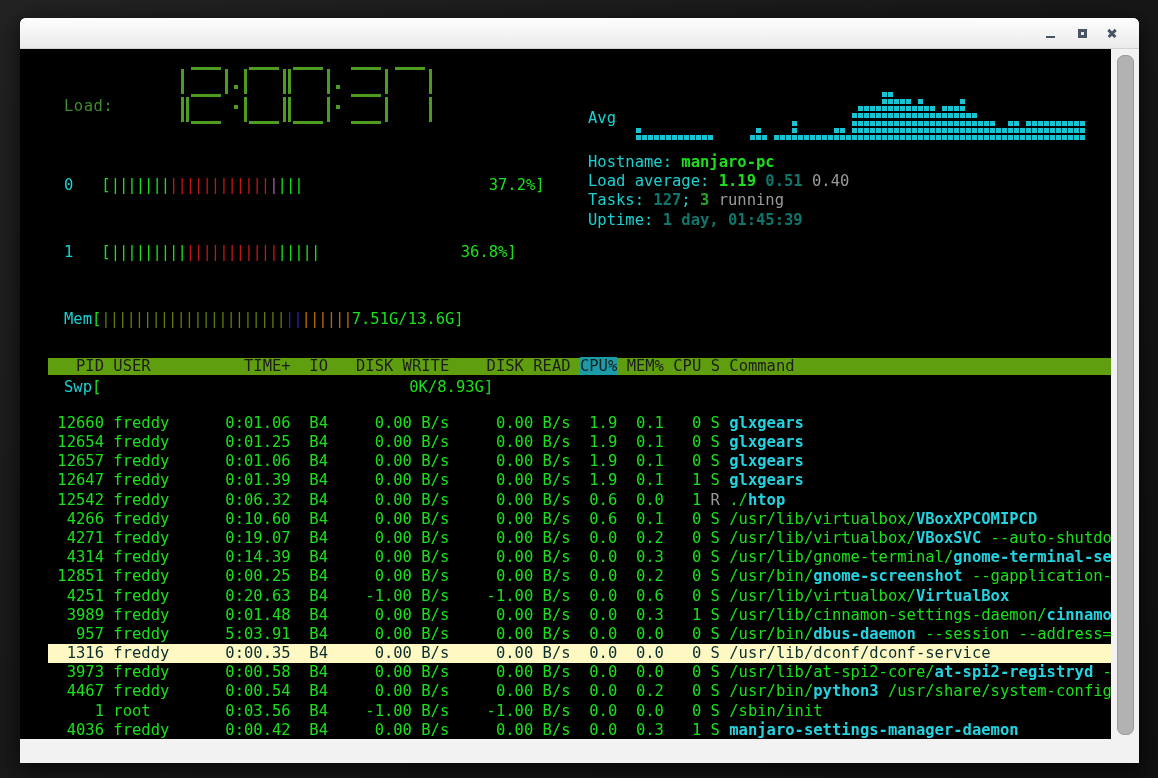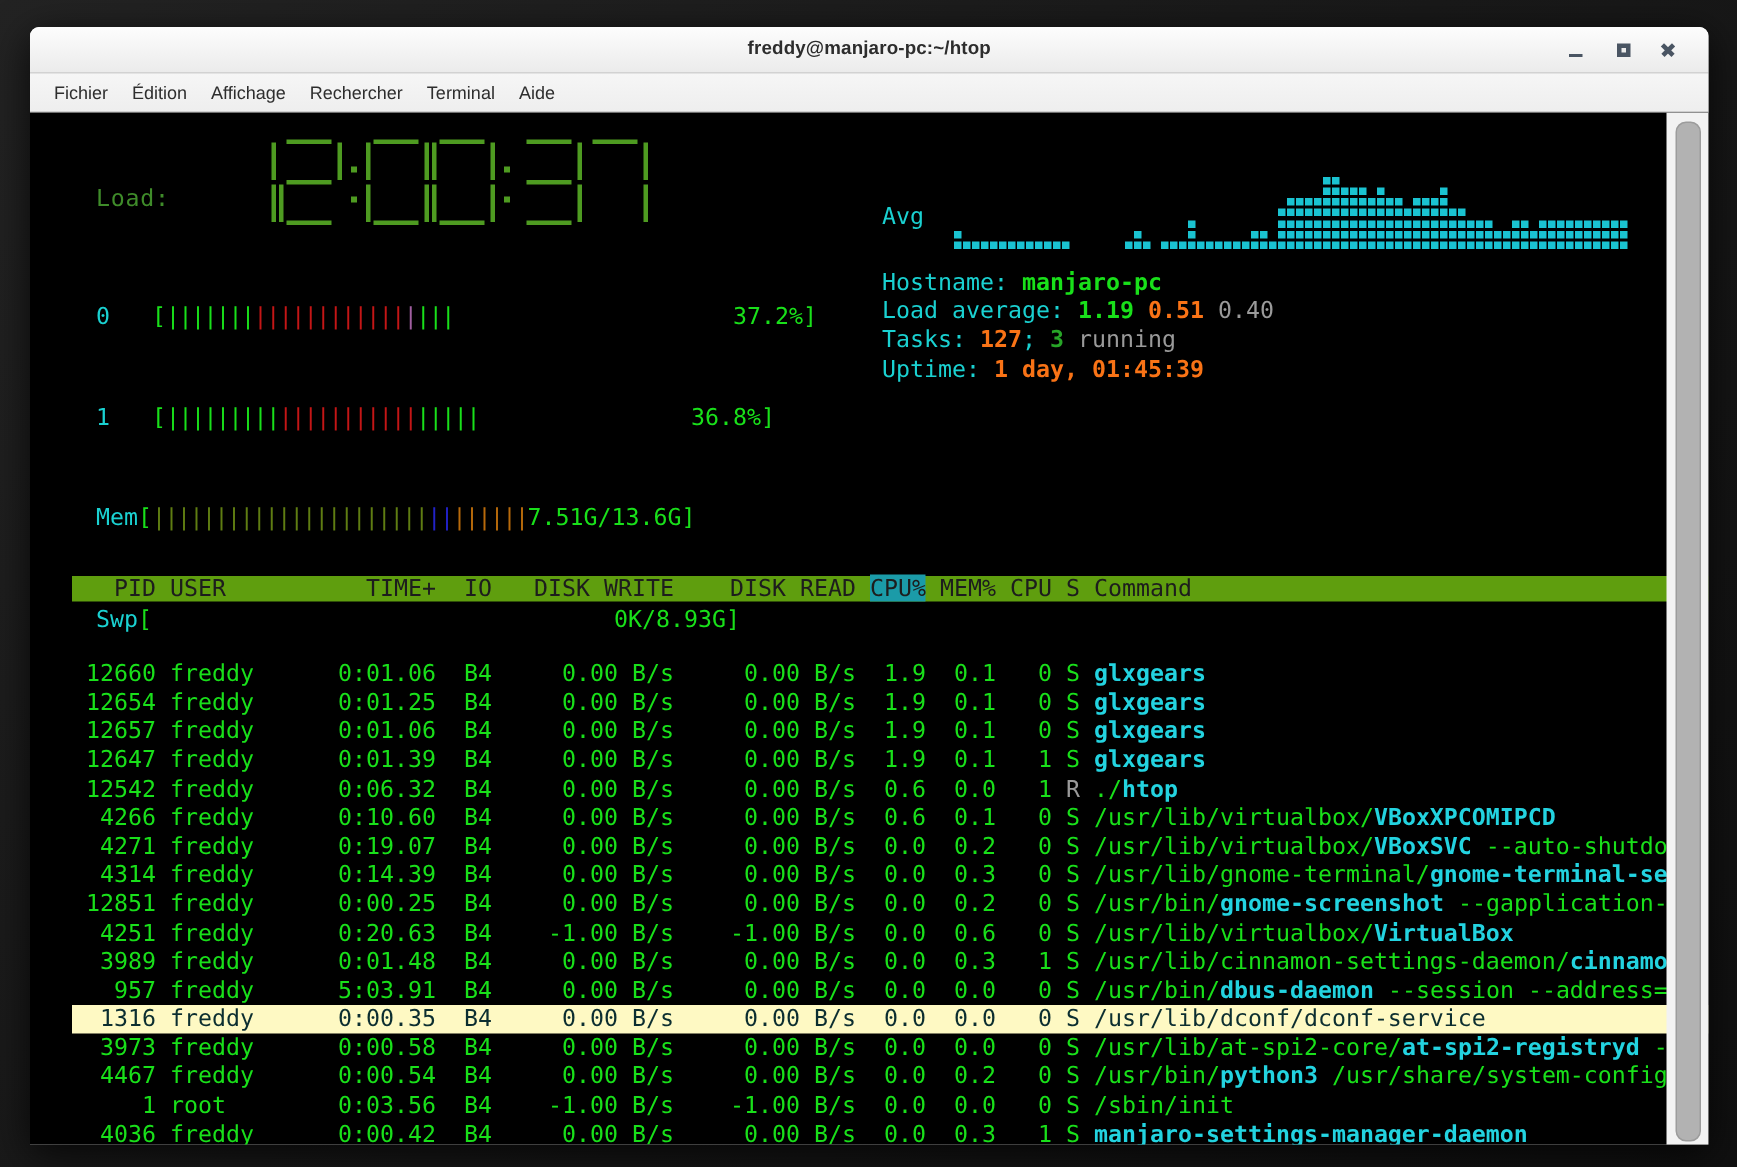--- a/index.html
+++ b/index.html
@@ -93,21 +93,21 @@
     line-height: 19.2px;
     white-space: pre;
   }
 
   
   .c-green   { color:#19e01a; }
   .c-dgreen  { color:#27a527; }
   .c-cyan    { color:#1ad1d1; }
   .c-lcyan   { color:#23d3e0; }
   .c-gray    { color:#9a9a9a; }
-  .c-white   { color:#f97316;text-align:right; }
+  .c-white   { color:#0f766e;text-align:right; }
   .c-red     { color:#c41616; }
   .c-blue    { color:#2222c8; }
   .c-orange  { color:#b86a0b; }
   .c-magenta { color:#a05fa0; }
   .c-olive   { color:#5f7d12; }
   .b { font-weight: bold; }
 
   
   #clock-row { position:absolute; left:44px; top:12px; }
   #clock-label {
@@ -182,40 +182,31 @@
     border-radius:7px;
     border:1px solid #9c9c9c;
   }
 </style>
 </head>
 <body>
 
 <div id="window">
 
   <div id="titlebar">
-    <div id="title-text">freddy@manjaro-pc:~/htop</div>
     <div class="wbtn" id="btn-min">
         <span class="glyph-min"></span>
       </div>
     <div class="wbtn" id="btn-max">
         <span class="glyph-max"></span>
       </div>
     <div class="wbtn" id="btn-close">
         <span class="glyph-close"></span>
       </div>
   </div>
 
-  <div id="menubar">
-      <div class="menu-item">Fichier</div>
-      <div class="menu-item">Édition</div>
-      <div class="menu-item">Affichage</div>
-      <div class="menu-item">Rechercher</div>
-      <div class="menu-item">Terminal</div>
-      <div class="menu-item">Aide</div>
-    </div>
 
   <div id="terminal">
     <div id="term-inner">
 
       
       <div id="clock-row">
         <div id="clock-label">Load:</div>
         <div id="led-clock"><span class="led-digit"><span class="seg b"></span><span class="seg c"></span></span><span class="led-digit"><span class="seg a"></span><span class="seg b"></span><span class="seg g"></span><span class="seg e"></span><span class="seg d"></span></span><span class="led-colon"><i class="t"></i><i class="b2"></i></span><span class="led-digit"><span class="seg a"></span><span class="seg b"></span><span class="seg c"></span><span class="seg d"></span><span class="seg e"></span><span class="seg f"></span></span><span class="led-digit"><span class="seg a"></span><span class="seg b"></span><span class="seg c"></span><span class="seg d"></span><span class="seg e"></span><span class="seg f"></span></span><span class="led-colon"><i class="t"></i><i class="b2"></i></span><span class="led-digit"><span class="seg a"></span><span class="seg b"></span><span class="seg g"></span><span class="seg c"></span><span class="seg d"></span></span><span class="led-digit"><span class="seg a"></span><span class="seg b"></span><span class="seg c"></span></span></div>
       </div>
 

